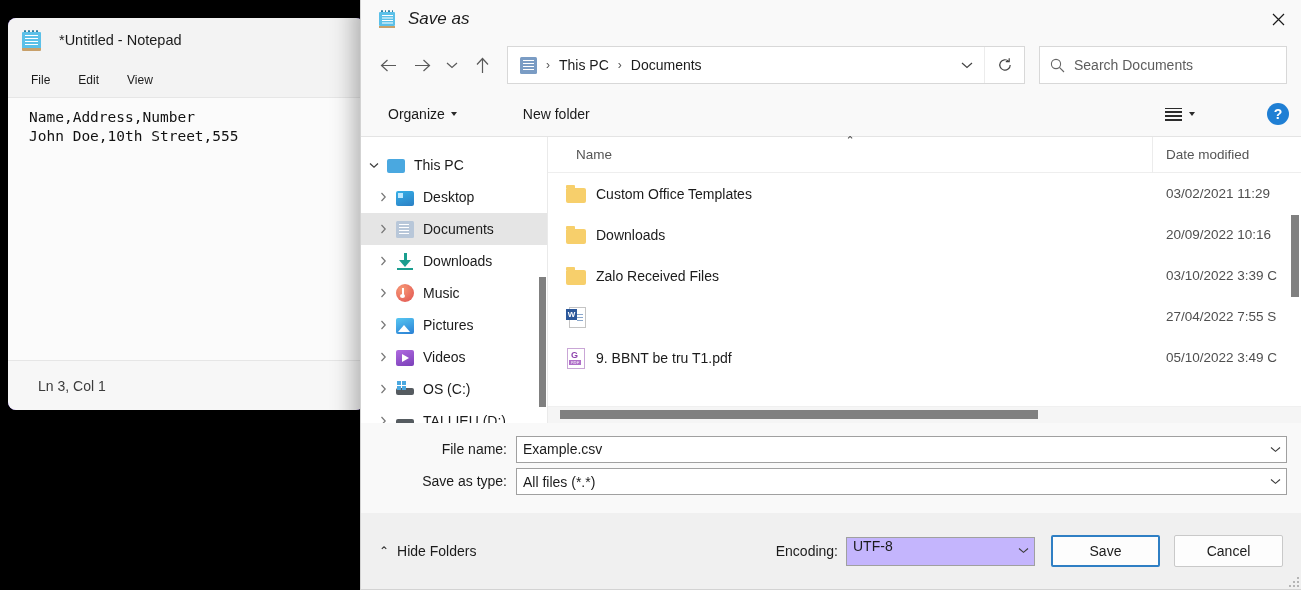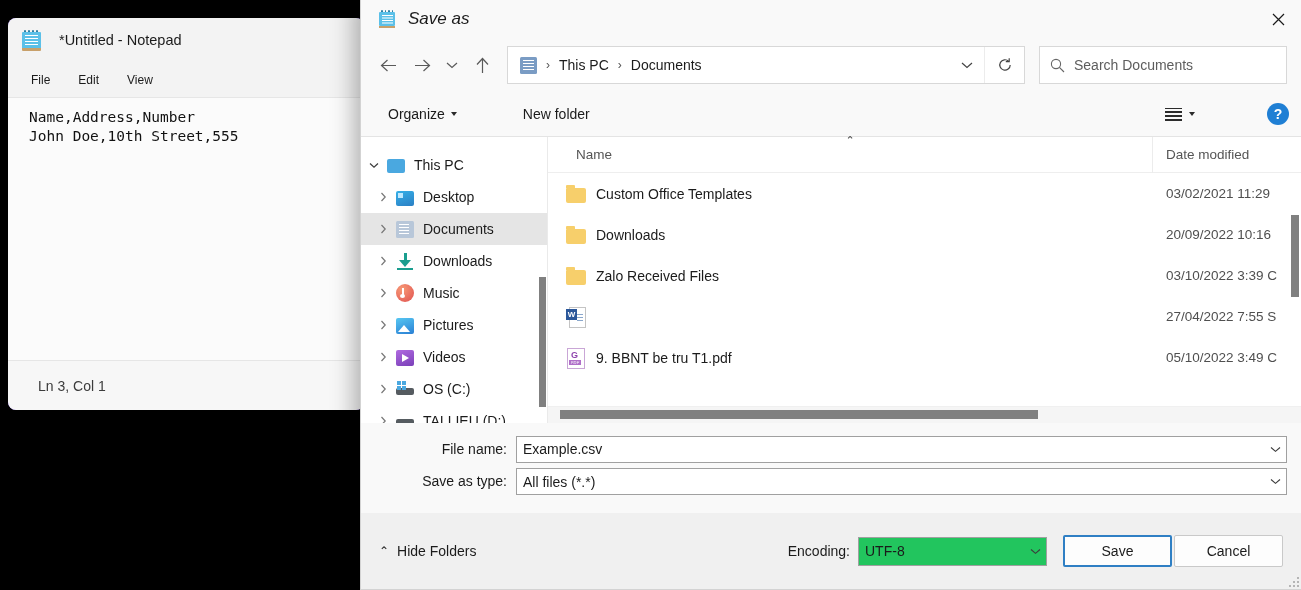--- a/index.html
+++ b/index.html
@@ -614,38 +614,38 @@
     display: flex; align-items: center; gap: 8px;
     font-size: 14px; color: #1b1b1b;
     cursor: default;
     padding: 4px 4px;
   }
   .hf-caret { color: #2b2b2b; font-size: 12px; line-height: 12px; }
   .footer-spacer { flex: 1 1 auto; }
   .enc-label { font-size: 14px; color: #1b1b1b; margin-right: 8px; }
   .enc-combo {
     width: 189px; height: 29px;
-    background: #22c55e;
+    background: #c4b5fd;
     border: 1px solid #a0a0a0;
-    display: flex; align-items: center;
+    display: flex; 
     margin-right: 16px;
   }
   .btn {
     width: 109px; height: 32px;
     background: #fdfdfd;
     border: 1px solid #c9c9c9;
     font-size: 14px; color: #1b1b1b;
     font-family: "Liberation Sans", sans-serif;
     display: flex; align-items: center; justify-content: center;
     cursor: default;
     border-radius: 2px;
   }
   .btn.primary {
     border: 2px solid #2f7fc4;
-    margin-right: 2px;
+    margin-right: 14px;
   }
   .resize-grip {
     position: absolute;
     right: 2px; bottom: 2px;
     width: 12px; height: 12px;
   }
   .resize-grip i {
     position: absolute; width: 2px; height: 2px; background: #b5b5b5;
   }
 </style>

